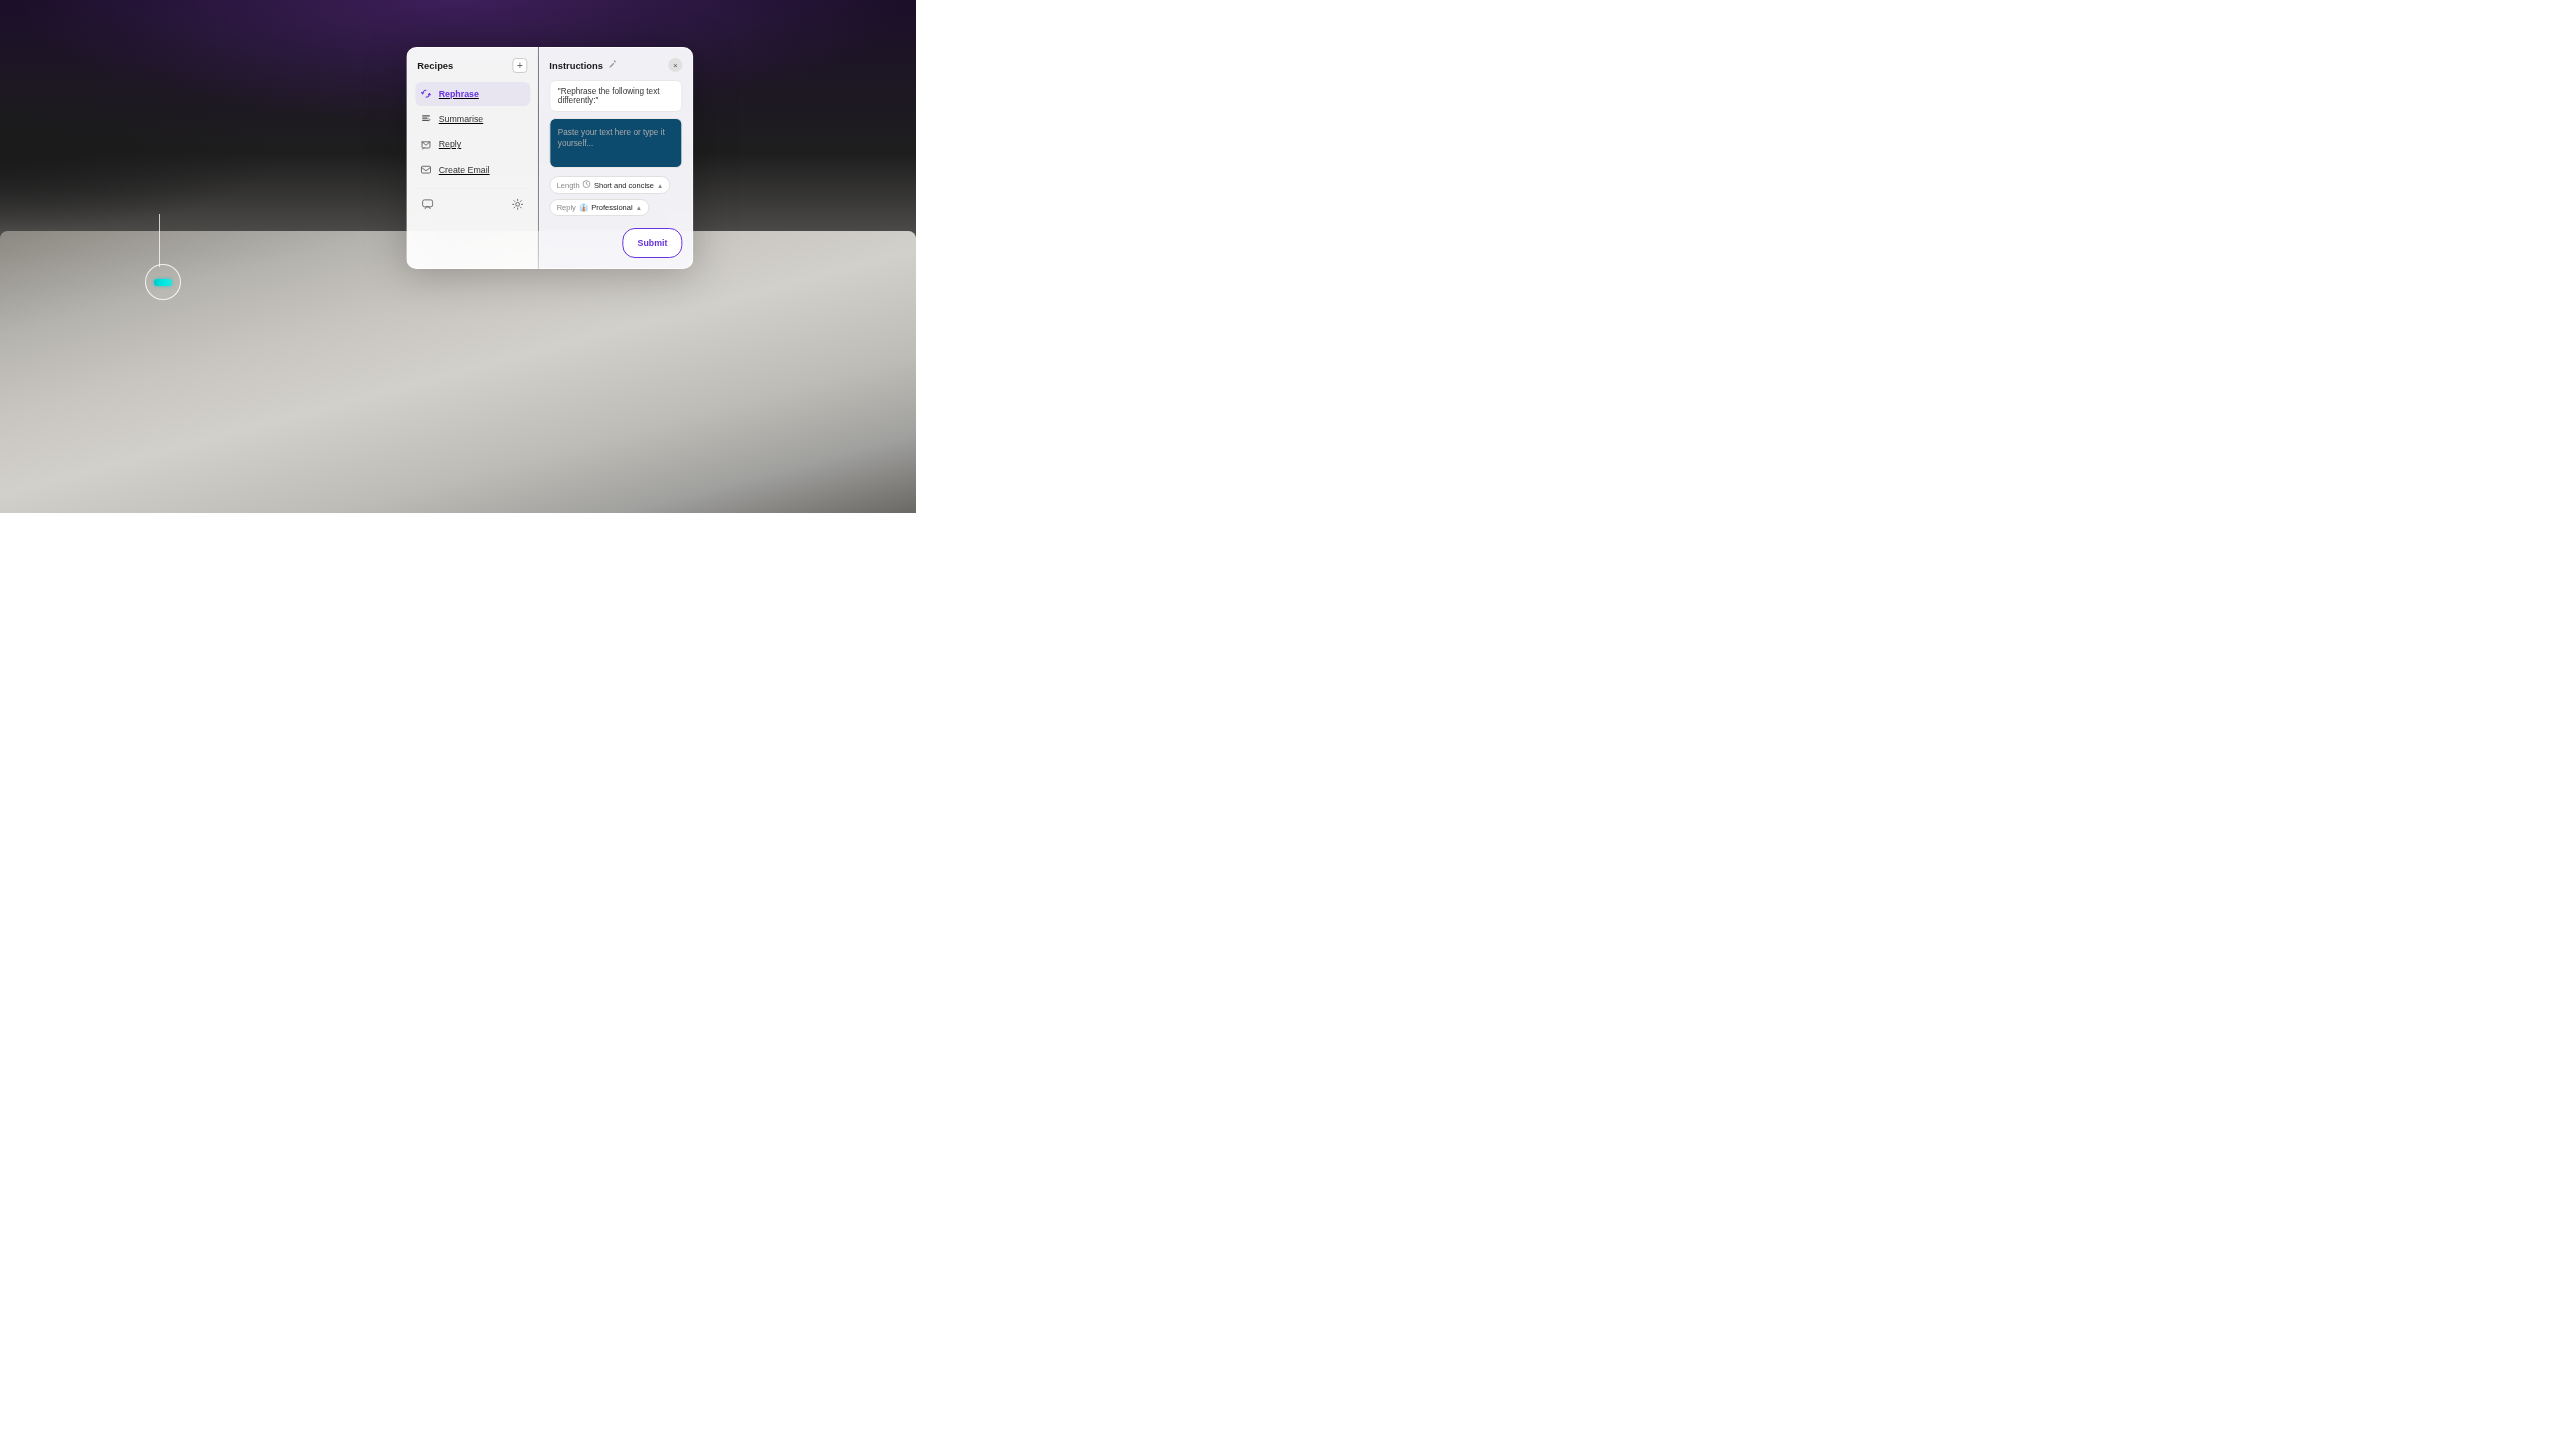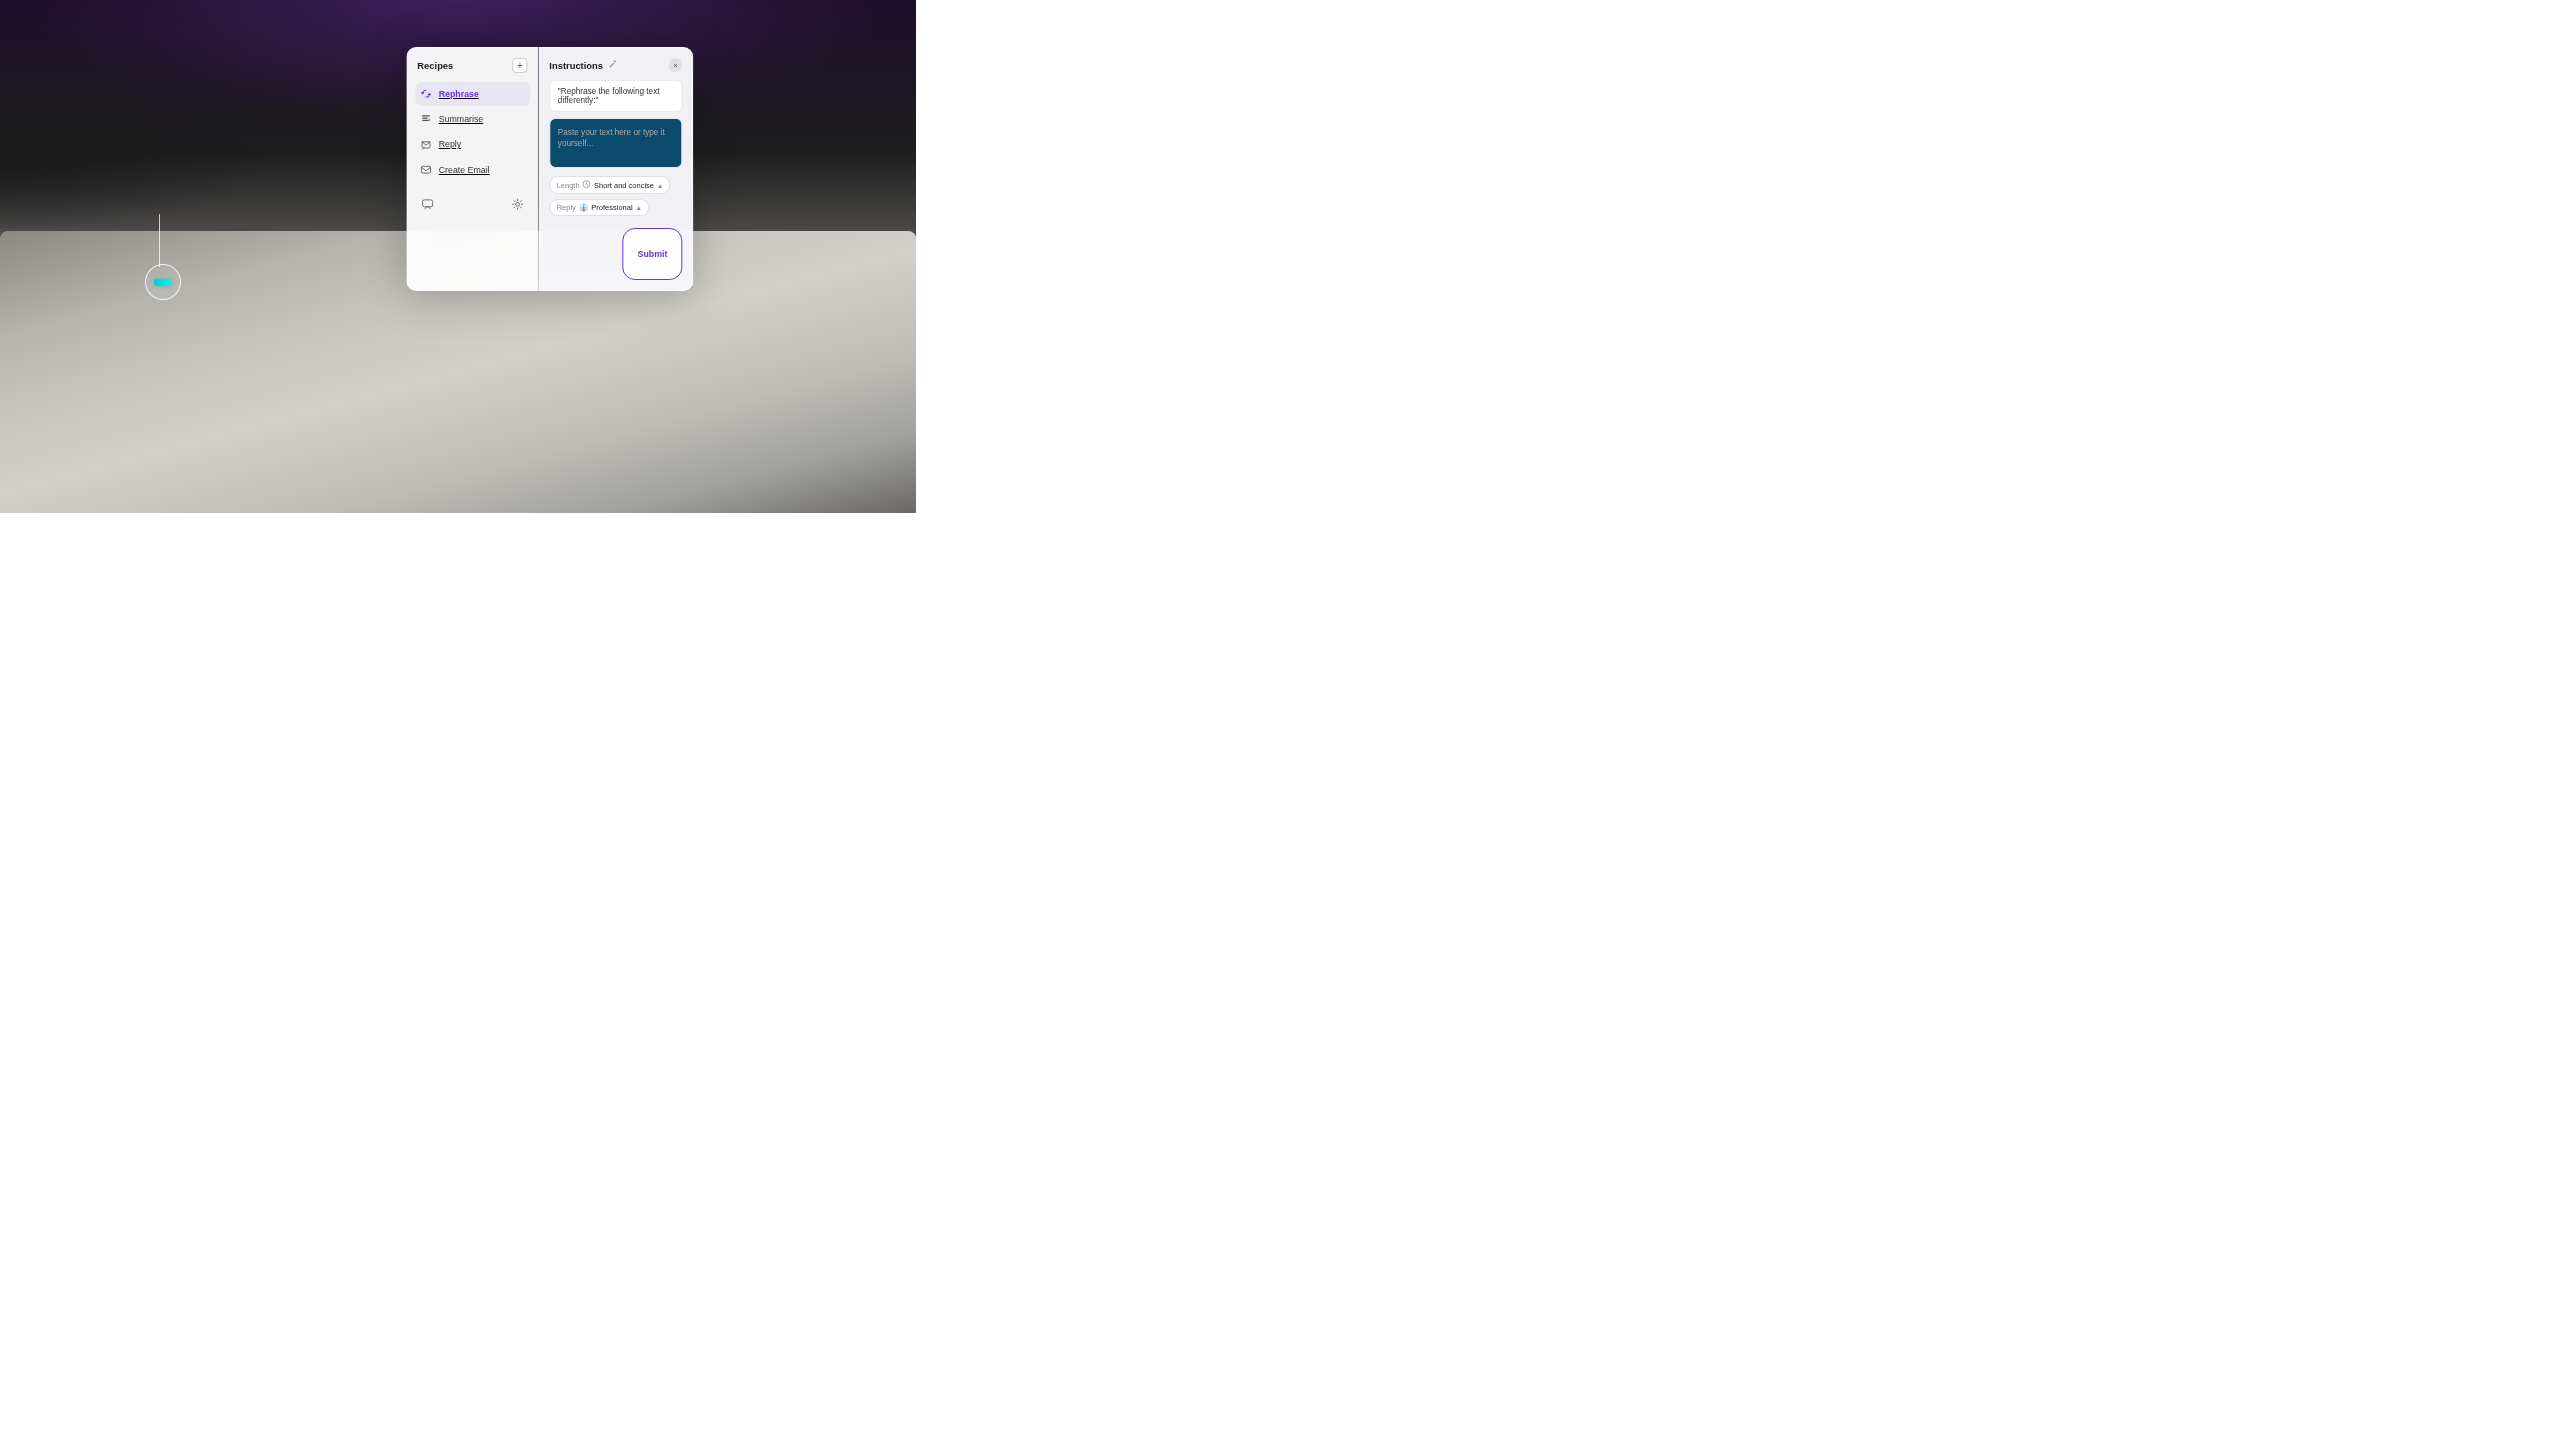--- a/index.html
+++ b/index.html
@@ -263,21 +263,21 @@
 
     .submit-row {
       display: flex;
       justify-content: flex-end;
     }
 
     .submit-btn {
       background: white;
       border: 1.3px solid #6633dd;
       border-radius: 12.6px;
-      padding: 20px 14px;
+      padding: 9px 14px;
       font-size: 8.8px;
       font-weight: 600;
       color: #6633dd;
       cursor: pointer;
     }
 
     
     .vert-line {
       position: absolute;
       width: 1.3px;

